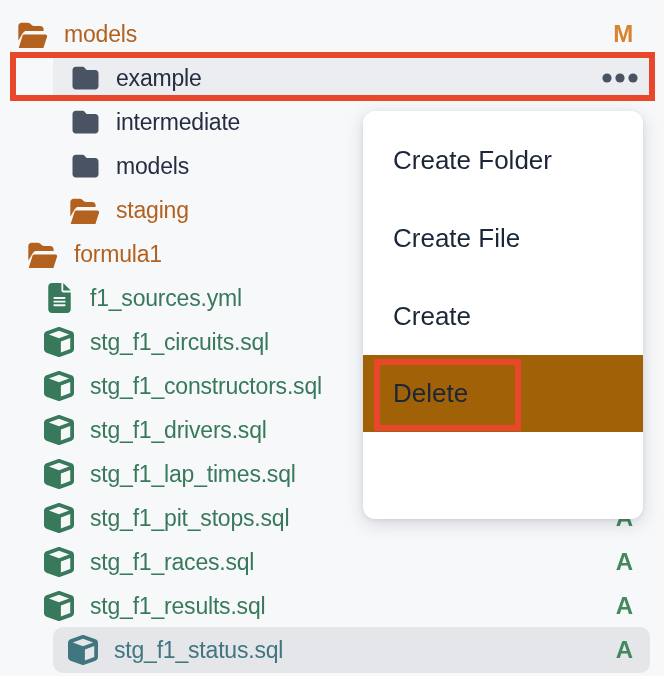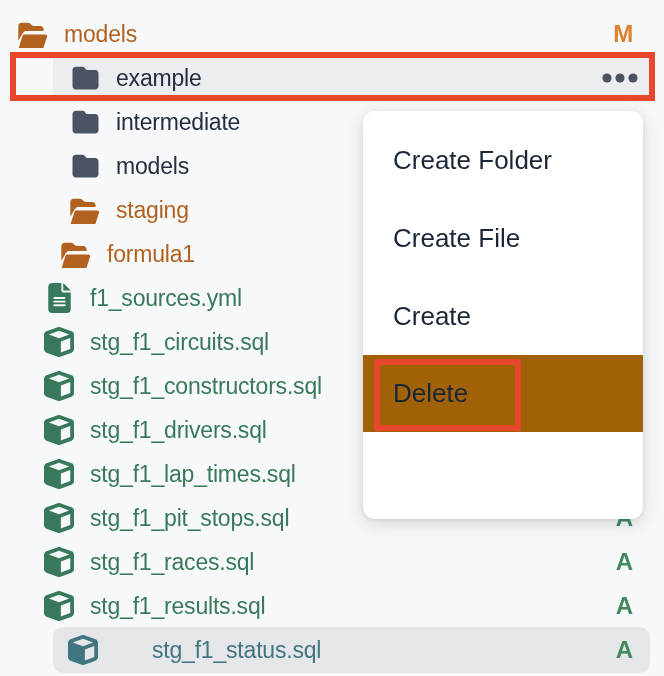--- a/index.html
+++ b/index.html
@@ -14,28 +14,28 @@
   .row{
     position:relative;height:44px;display:flex;align-items:center;
     font-size:23px;letter-spacing:-0.2px;white-space:nowrap;
   }
   .row .icon{display:inline-flex;align-items:center;justify-content:center;
     width:32px;flex:0 0 32px;margin-right:15px;position:relative;z-index:2;}
   .row .label{position:relative;z-index:2;}
   
   .lv0{padding-left:17px;}
   .lv1{padding-left:32px;margin-left:37px;}
-  .lv2{padding-left:60px;}
+  .lv2{padding-left:27px;}
   .lv3{padding-left:67px;}
   
   .c-orange{color:#b2611f;}
   .c-dark{color:#242e40;}
   .c-dark .icon{color:#4a5363;}
   .c-green{color:#38795b;padding-left:43px;}
-  .c-teal{color:#41757f;gap:38px;}
+  .c-teal{color:#41757f;}
   
   .hl-flat::before{
     content:"";position:absolute;left:16px;right:14px;top:0;bottom:0;
     background:#ecedf0;z-index:1;
   }
   .hl-rounded::before{
     content:"";position:absolute;left:53px;right:14px;top:-1px;bottom:-1px;
     background:#e4e6e9;border-radius:10px;z-index:1;
   }
   

